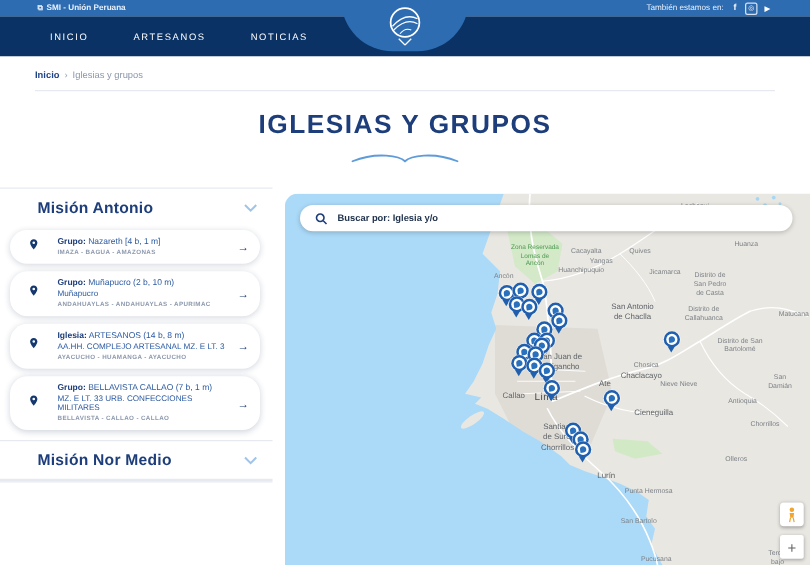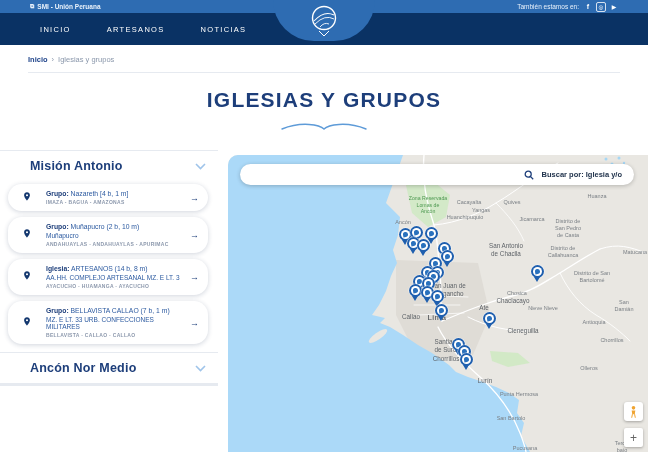--- a/index.html
+++ b/index.html
@@ -66,21 +66,21 @@
   .map-label.green{color:#4d9950;font-size:5.2px;}
   .pin{position:absolute;width:13px;height:13px;margin:-7px 0 0 -6.5px;background:#1f5fae;
     border-radius:50%;z-index:2;cursor:pointer;box-shadow:0 0 0 .5px rgba(255,255,255,.7);}
   .pin::after{content:"";position:absolute;left:50%;top:11.5px;transform:translateX(-50%);
     border:3.5px solid transparent;border-top:5px solid #1f5fae;}
   .pin i{position:absolute;left:2px;top:2px;width:9px;height:9px;background:#fff;border-radius:50%;}
   .pin i::after{content:"";position:absolute;left:2px;top:2px;width:5px;height:5px;
     background:#2a71bd;border-radius:50% 50% 50% 0;transform:rotate(-10deg);}
   .map-search{position:absolute;left:12px;top:9px;width:394px;height:21px;background:#fff;
     border-radius:11px;box-shadow:0 1px 4px rgba(0,0,0,.22);display:flex;align-items:center;
-    padding:0 12px;gap:8px;box-sizing:border-box;z-index:5;cursor:text;justify-content:flex-end;}
+    padding:0 12px;gap:8px;box-sizing:border-box;z-index:5;cursor:text;}
   .search-text{font-size:7.5px;font-weight:bold;color:#22344d;}
   .pegman-btn{position:absolute;right:5px;bottom:31px;width:19px;height:19px;background:#fff;
     border-radius:3px;box-shadow:0 1px 3px rgba(0,0,0,.3);display:flex;align-items:center;
     justify-content:center;z-index:5;cursor:pointer;}
   .zoomin-btn{position:absolute;right:5px;bottom:5px;width:19px;height:19px;background:#fff;
     border-radius:2px;box-shadow:0 1px 3px rgba(0,0,0,.3);display:flex;align-items:center;
     justify-content:center;font-size:12px;color:#666;z-index:5;cursor:pointer;}
 </style>
 </head>
 <body>
@@ -181,21 +181,21 @@
       </span>
       <div class="card-l1"><b>Grupo:</b><span> BELLAVISTA CALLAO (7 b, 1 m)</span></div>
       <div class="card-l2">MZ. E LT. 33 URB. CONFECCIONES MILITARES</div>
       <div class="card-l3">BELLAVISTA - CALLAO - CALLAO</div>
       <span class="card-arrow">→</span>
     </div>
   </div>
 
   <div class="side-rule"></div>
   <div class="side-section">
-    <span class="side-section-label">Ancón Nor Medio</span>
+    <span class="side-section-label">Misión Nor Medio</span>
     <svg width="11" height="7" viewBox="0 0 11 7">
         <polyline points="1,1 5.5,5.5 10,1" fill="none" stroke="#9fc4ea" stroke-width="1.6"></polyline>
       </svg>
   </div>
   <div class="side-rule"></div>
   <div class="side-rule"></div>
   <div class="side-rule"></div>
 </div>
 
 <div class="map">

